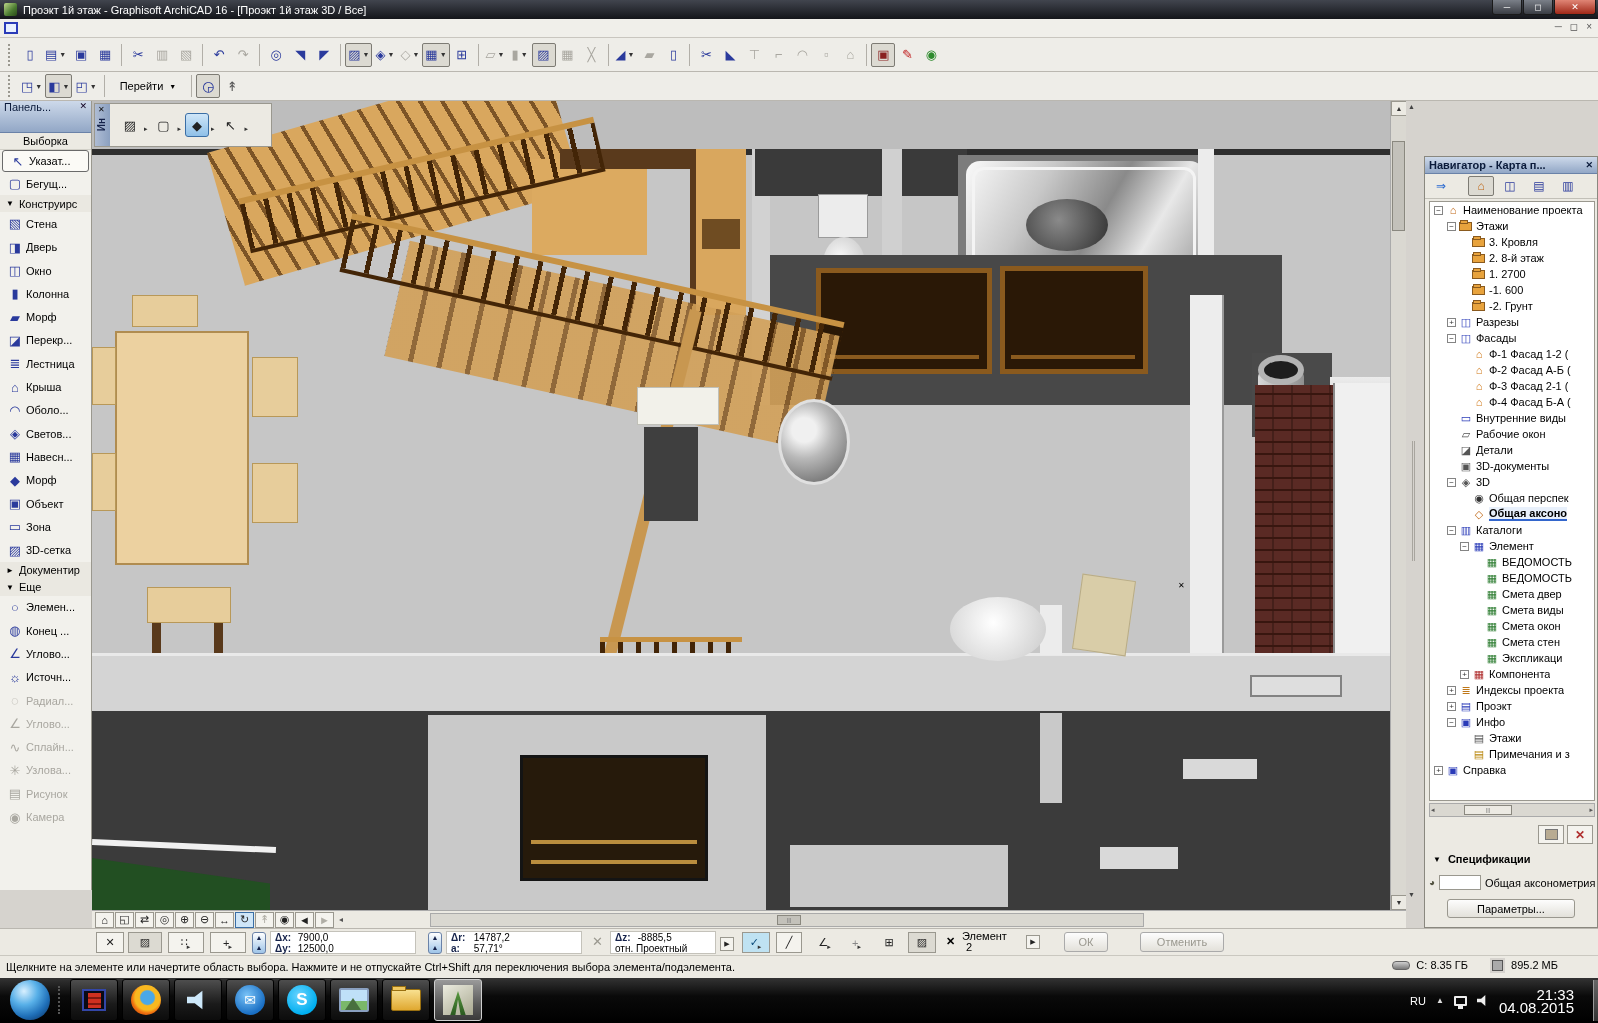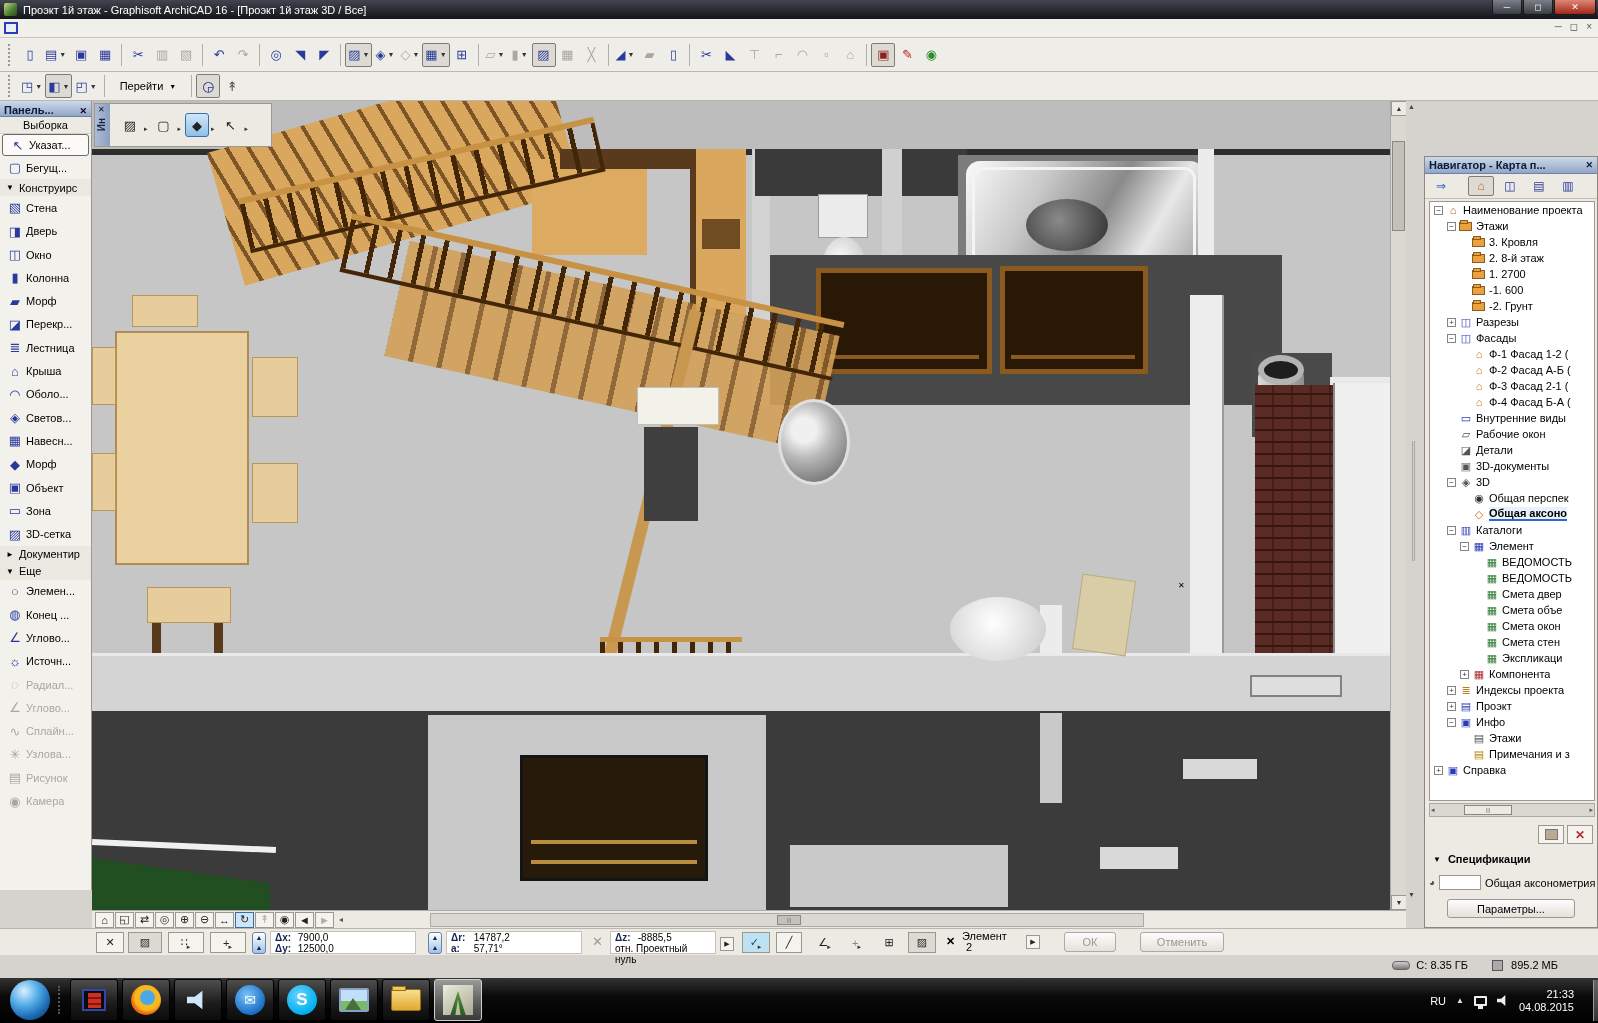--- a/index.html
+++ b/index.html
@@ -37,22 +37,22 @@
         color:#2a3a9c;font-size:13px;padding:0 2px;border:1px solid transparent;border-radius:2px}
   .tbtn.dis{color:#a9a7a0}
   .tbtn.box{border:1px solid #7d7b74;background:#dcdad2}
   .tbtn .dd{font-size:7px;color:#333;margin-left:2px}
   .tsep{width:1px;height:22px;background:#b2afa8;margin:0 4px}
   .gobtn{display:flex;align-items:center;gap:6px;padding:3px 10px;border:1px solid transparent}
   .pressedbtn{border:1px solid #7d7b74;background:#dcdad2;border-radius:2px}
 
   
   #leftpanel{left:0;top:101px;width:92px;height:789px;background:#f2f1ec;border-right:1px solid #9a988f}
-  .palhead{height:16px;background:linear-gradient(#cdd9ea,#92a7c6);border-bottom:1px solid #6a82a8;
-           display:flex;align-items:flex-end;padding:0 4px;color:#0a1a3a;font-weight:bold}
+  .palhead{height:32px;background:linear-gradient(#cdd9ea,#92a7c6);border-bottom:1px solid #6a82a8;
+           display:flex;align-items:flex-start;padding:0 4px;color:#0a1a3a;font-weight:normal}
   .palhead .px{margin-left:auto;font-size:9px;color:#102}
   .palsection{height:17px;display:flex;align-items:center;justify-content:center;background:#eceae3;
               border-bottom:1px solid #d2d0c8}
   .trow{height:23.3px;display:flex;align-items:center;padding-left:4px;white-space:nowrap;overflow:hidden}
   .trow .ticn{width:22px;text-align:center;font-size:13px;color:#2a3a9c;flex:none}
   .trow.dis,.trow.dis .ticn{color:#a9a7a0}
   .trow.sel{border:1px solid #6a6a6a;border-radius:3px;background:#fbfaf6;height:22px;margin:0 2px}
   .tgrp{height:17px;display:flex;align-items:center;padding-left:6px;background:#eae8e1;gap:5px;
         white-space:nowrap;overflow:hidden}
   .tgrp .arr{font-size:8px}
@@ -148,21 +148,21 @@
 
   
   #taskbar{left:0;top:978px;width:1598px;height:45px;background:linear-gradient(#333,#0a0a0a 40%,#000)}
   .orb{position:absolute;left:10px;top:2px;width:40px;height:40px;border-radius:50%;
        background:radial-gradient(circle at 35% 28%,#d8f0ff,#58b0e8 35%,#1f6fb8 65%,#0a3060 95%)}
   .appbtn{position:absolute;top:1px;width:48px;height:42px;border-radius:3px;border:1px solid #000;
           background:linear-gradient(#4e4e4e,#1a1a1a 60%,#0c0c0c);display:flex;align-items:center;justify-content:center}
   .appbtn.active{background:linear-gradient(#9a9a9a,#5a5a5a 60%,#3a3a3a);border-color:#cfcfcf}
   .tgrip{position:absolute;left:58px;top:8px;height:28px;border-left:2px dotted #555}
   #tray{position:absolute;right:6px;top:0;height:45px;display:flex;align-items:center;gap:10px;color:#fff}
-  #tray .clock{text-align:right;font-size:11px;line-height:13px}
+  #tray .clock{text-align:right;font-size:15px;line-height:13px}
   .trayarrow{font-size:8px;color:#ddd}
   .neticon{width:13px;height:10px;border:2px solid #eee;border-radius:1px;position:relative}
   .neticon:after{content:"";position:absolute;left:2px;bottom:-5px;width:5px;height:3px;background:#eee}
   .spk{width:12px;height:12px;background:#eee;clip-path:polygon(0 35%,35% 35%,70% 5%,70% 95%,35% 65%,0 65%)}
   .peek{position:absolute;right:0;top:2px;width:5px;height:41px;background:linear-gradient(#666,#333);border-left:1px solid #999}
 
   
   .i-floppy{width:24px;height:22px;border:2px solid #3346a8;background:#0a0a14;display:flex;align-items:center;justify-content:center}
   .i-floppy i{display:block;width:13px;height:15px;background:repeating-linear-gradient(#d03020 0 4px,#801810 4px 6px)}
   .i-firefox{width:30px;height:30px;border-radius:50%;
@@ -759,21 +759,21 @@
           <span class="nlabel">ВЕДОМОСТЬ</span>
         </div>
         <div class="nrow" style="padding-left: 43px;">
           <span class="expsp"></span>
           <span class="tico" style="color: rgb(46, 125, 50);">▦</span>
           <span class="nlabel">Смета двер</span>
         </div>
         <div class="nrow" style="padding-left: 43px;">
           <span class="expsp"></span>
           <span class="tico" style="color: rgb(46, 125, 50);">▦</span>
-          <span class="nlabel">Смета объе</span>
+          <span class="nlabel">Смета виды</span>
         </div>
         <div class="nrow" style="padding-left: 43px;">
           <span class="expsp"></span>
           <span class="tico" style="color: rgb(46, 125, 50);">▦</span>
           <span class="nlabel">Смета окон</span>
         </div>
         <div class="nrow" style="padding-left: 43px;">
           <span class="expsp"></span>
           <span class="tico" style="color: rgb(46, 125, 50);">▦</span>
           <span class="nlabel">Смета стен</span>
@@ -877,28 +877,31 @@
     <span class="kbtn" style="left:876px;width:26px;border:none;background:none">⊞</span>
     <span class="kbtn pressed" style="left:908px;width:28px">▨</span>
 
     <span style="position:absolute;left:946px;top:6px;font-weight:bold">✕</span>
     <span style="position:absolute;left:962px;top:2px;line-height:11px">
       <span>Элемент</span><br>
       <span style="padding-left:4px">2</span>
     </span>
     <span class="kbtn" style="left:1026px;width:14px;height:14px;top:6px;font-size:7px">▶</span>
 
-    <span class="okbtn" style="left:1064px;width:52px">
+    <span class="okbtn" style="left:1064px;width:44px">
         <span>ОК</span>
       </span>
     <span class="okbtn" style="left:1140px;width:84px">
         <span>Отменить</span>
       </span>
   </div>
 
+  <div class="abs" id="statusbar">
+    <span class="hint">Щелкните на элементе или начертите область выбора. Нажмите и не отпускайте Ctrl+Shift для переключения выбора элемента/подэлемента.</span>
+  </div>
   <div id="sysstats">
     <span style="display:flex;gap:6px;align-items:center">
       <span class="diskicon"></span>
       <span>C: 8.35 ГБ</span>
     </span>
     <span style="display:flex;gap:8px;align-items:center">
       <span class="chipicon"></span>
       <span>895.2 МБ</span>
     </span>
   </div>

